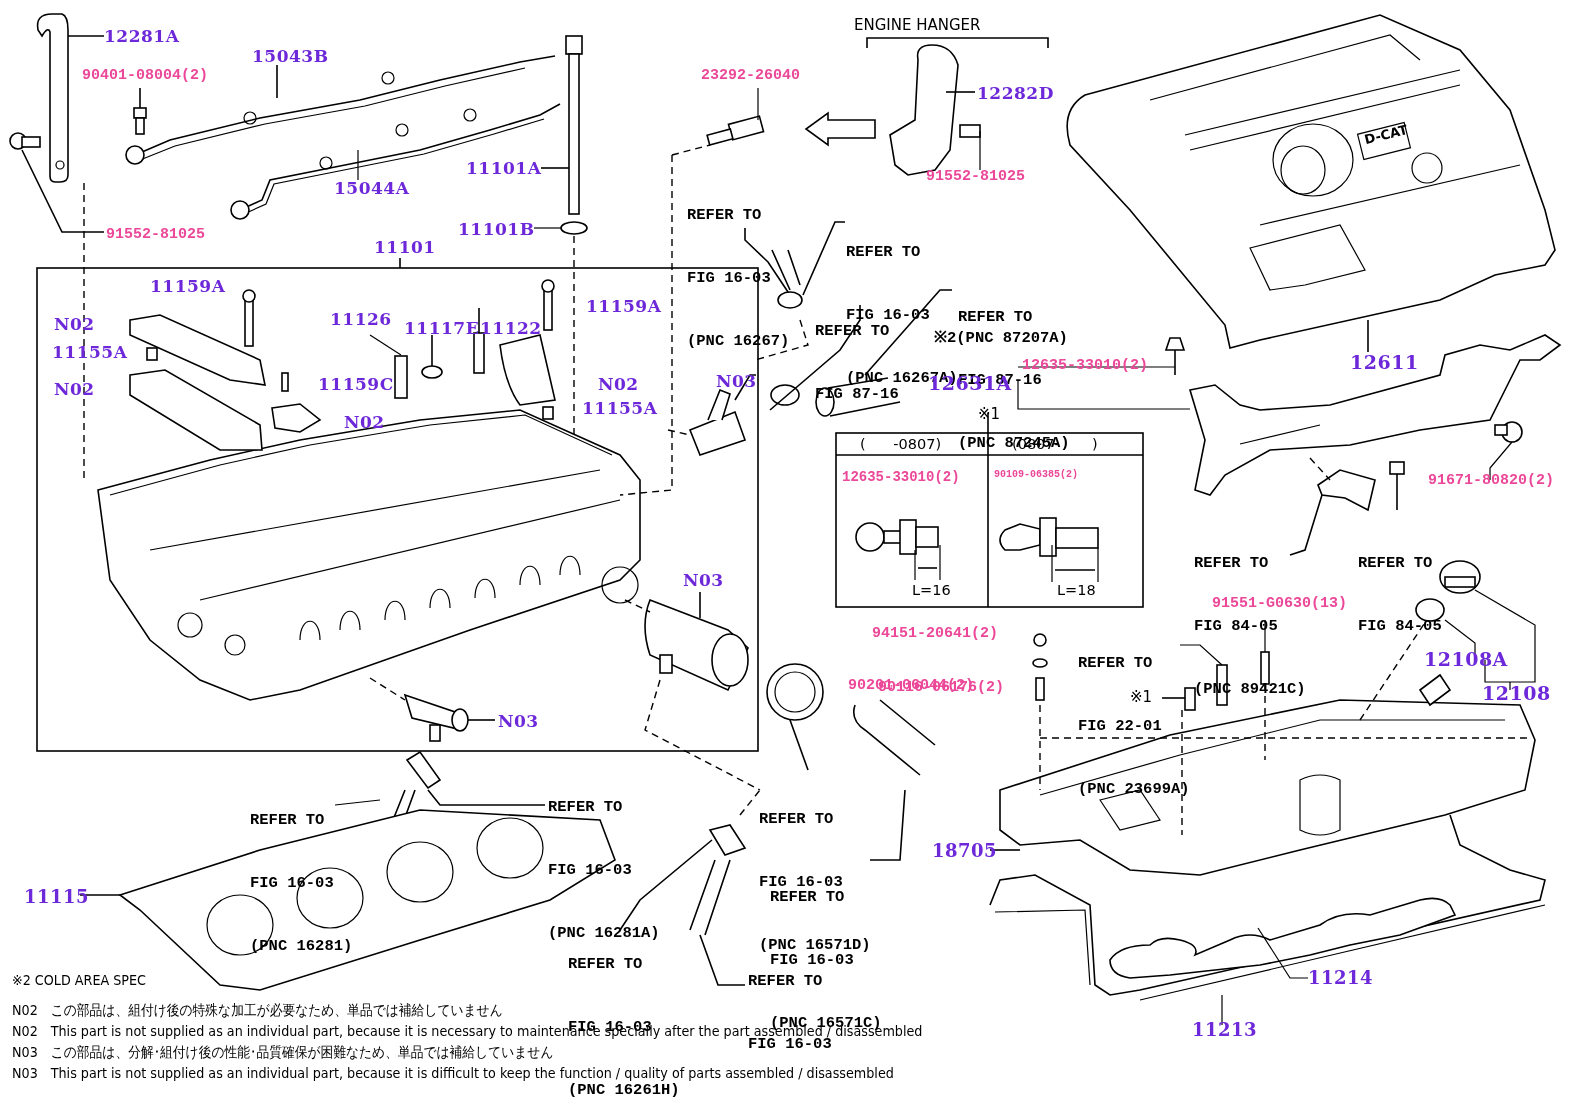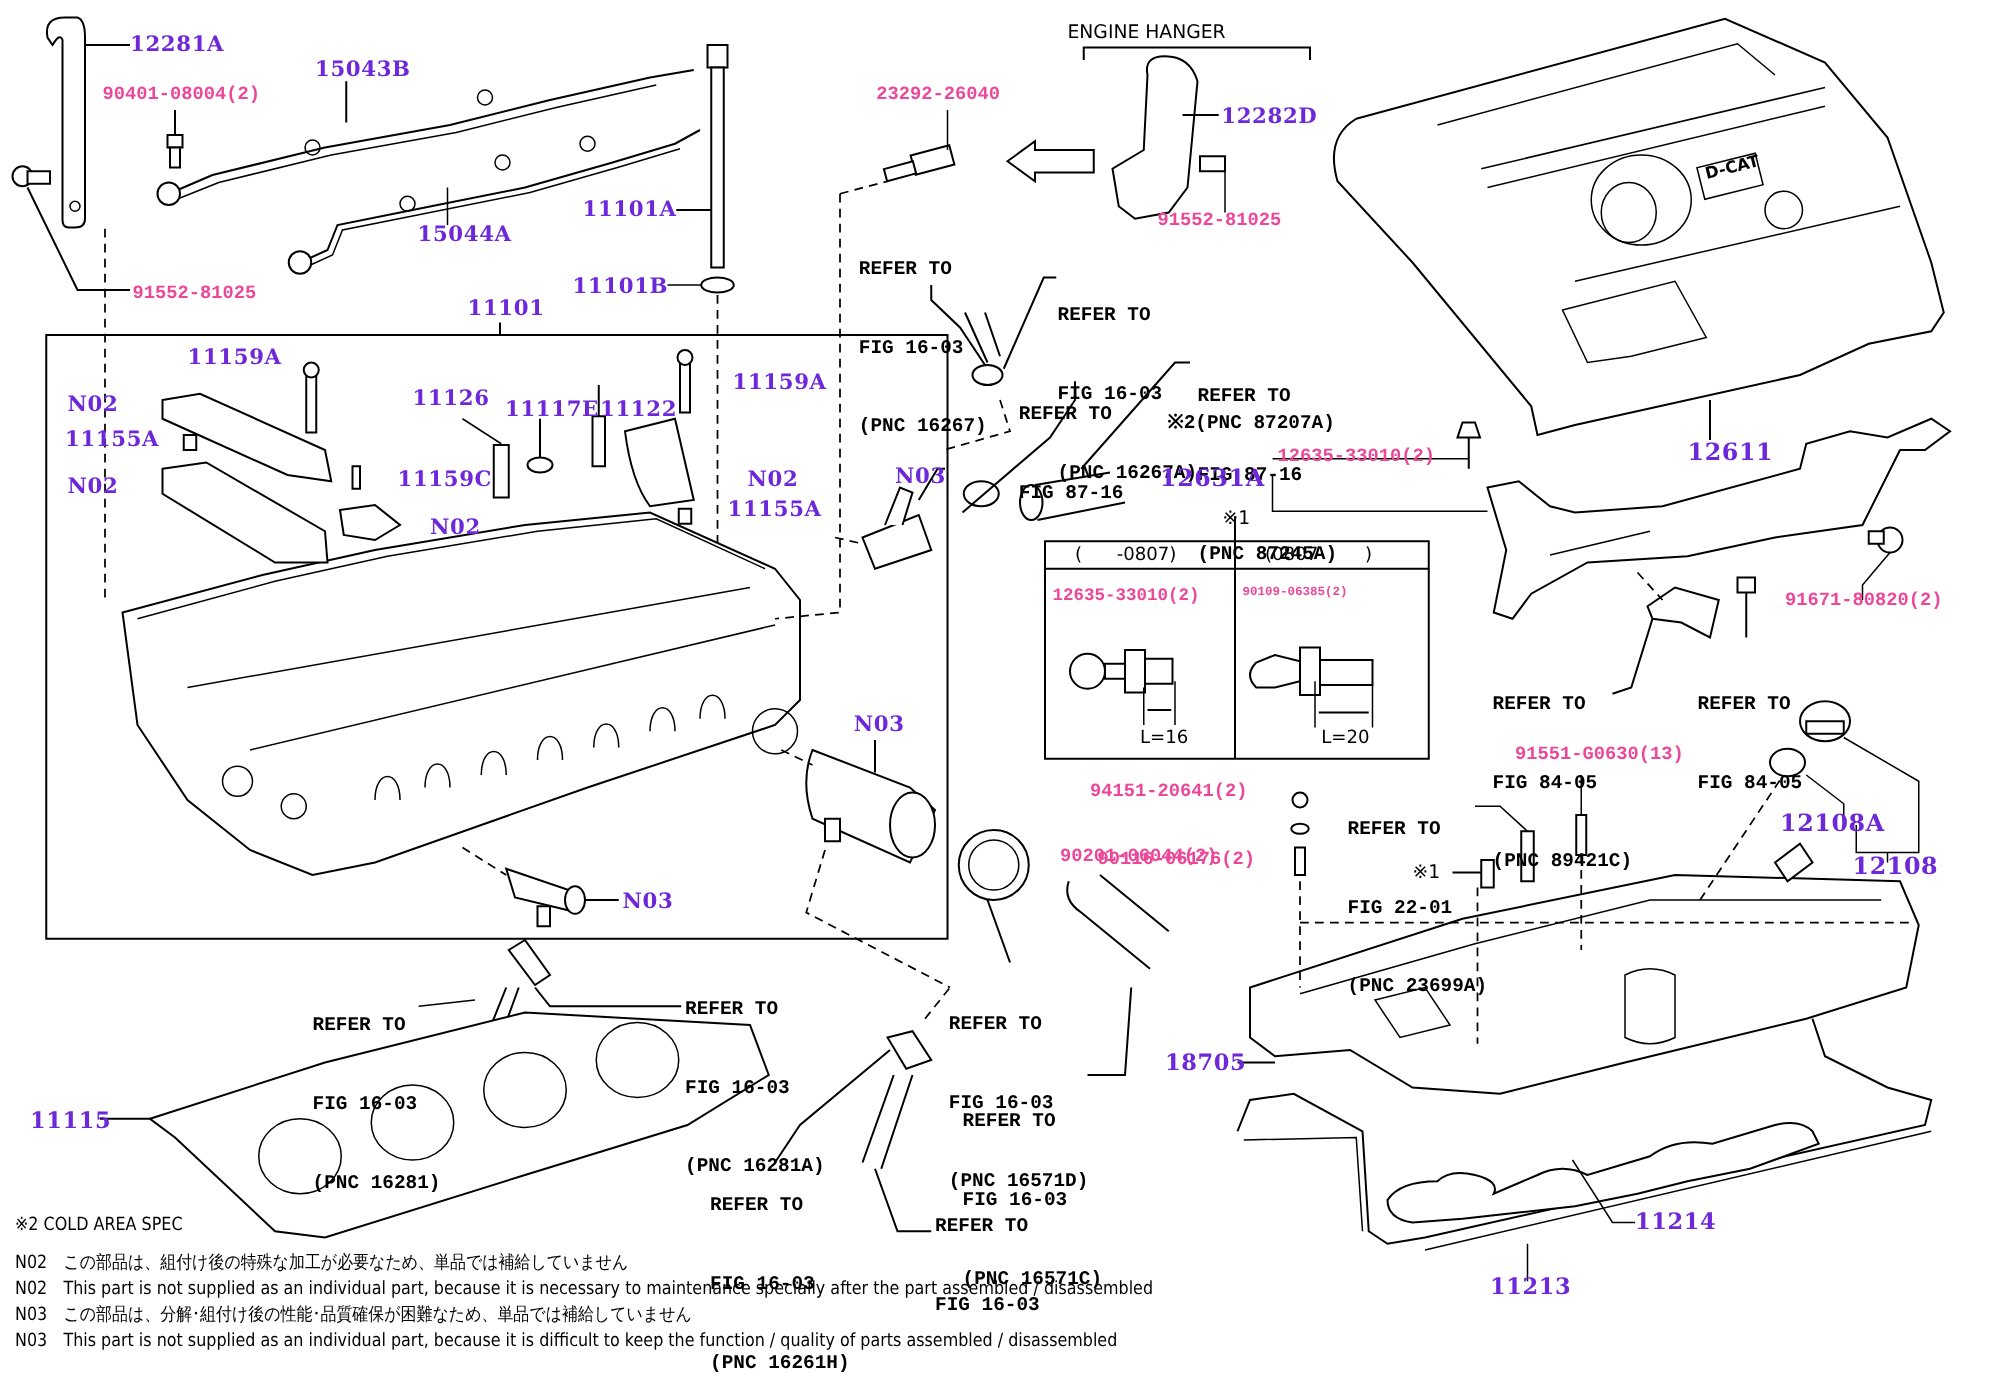--- a/index.html
+++ b/index.html
@@ -337,21 +337,21 @@
 <span class="lbl" style="left:928px;top:374px;font-size:19px;">12631A</span>
 <span class="pn" style="left:1022px;top:358px;">12635-33010(2)</span>
 <span class="lbl" style="left:1350px;top:353px;font-size:19px;">12611</span>
 <span class="plain" style="left:978px;top:407px;font-size:15px;">※1</span>
 
 <span class="plain" style="left:860px;top:437px;white-space:pre;">(      -0807)</span>
 <span class="plain" style="left:1012px;top:437px;white-space:pre;">(0807-       )</span>
 <span class="pn" style="left:842px;top:470px;font-size:14px;">12635-33010(2)</span>
 <span class="pn" style="left:994px;top:470px;font-size:10px;">90109-06385(2)</span>
 <span class="plain" style="left:912px;top:583px;">L=16</span>
-<span class="plain" style="left:1057px;top:583px;">L=20</span>
+<span class="plain" style="left:1057px;top:583px;">L=18</span>
 
 <div class="ref" style="left:1194px;top:511px;">
   <div>REFER TO</div>
   <div>FIG 84-05</div>
   <div>(PNC 89421C)</div>
 </div>
 <div class="ref" style="left:1358px;top:511px;">
   <div>REFER TO</div>
   <div>FIG 84-05</div>
 </div>

